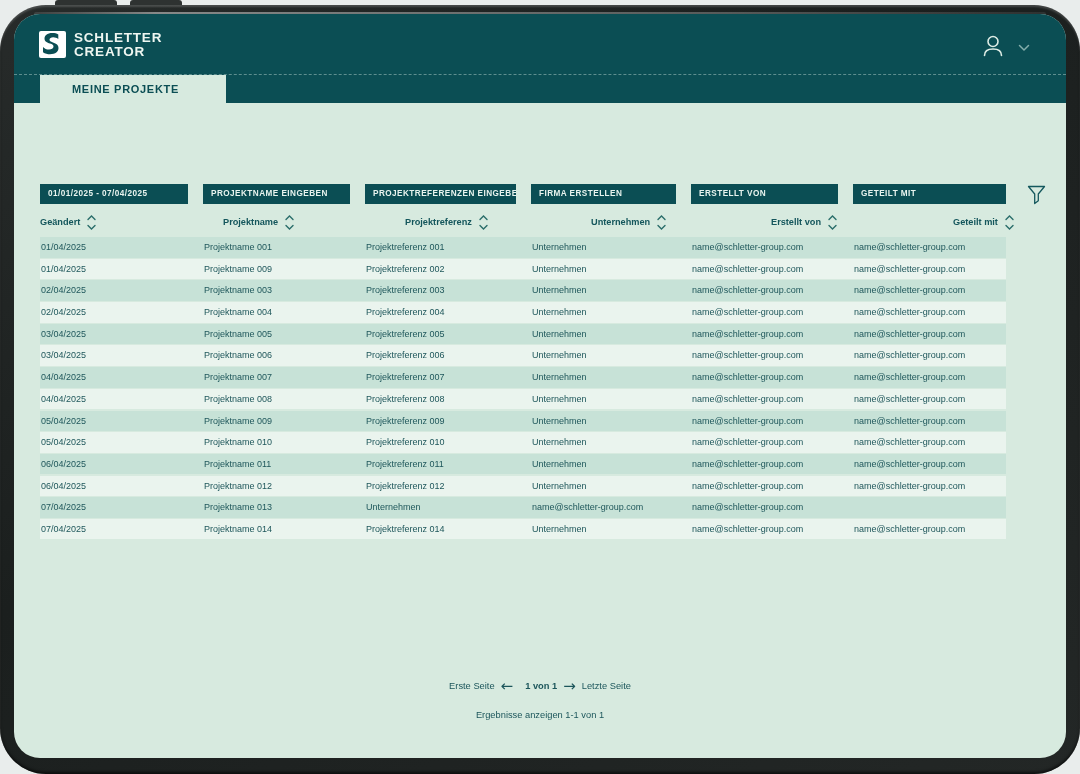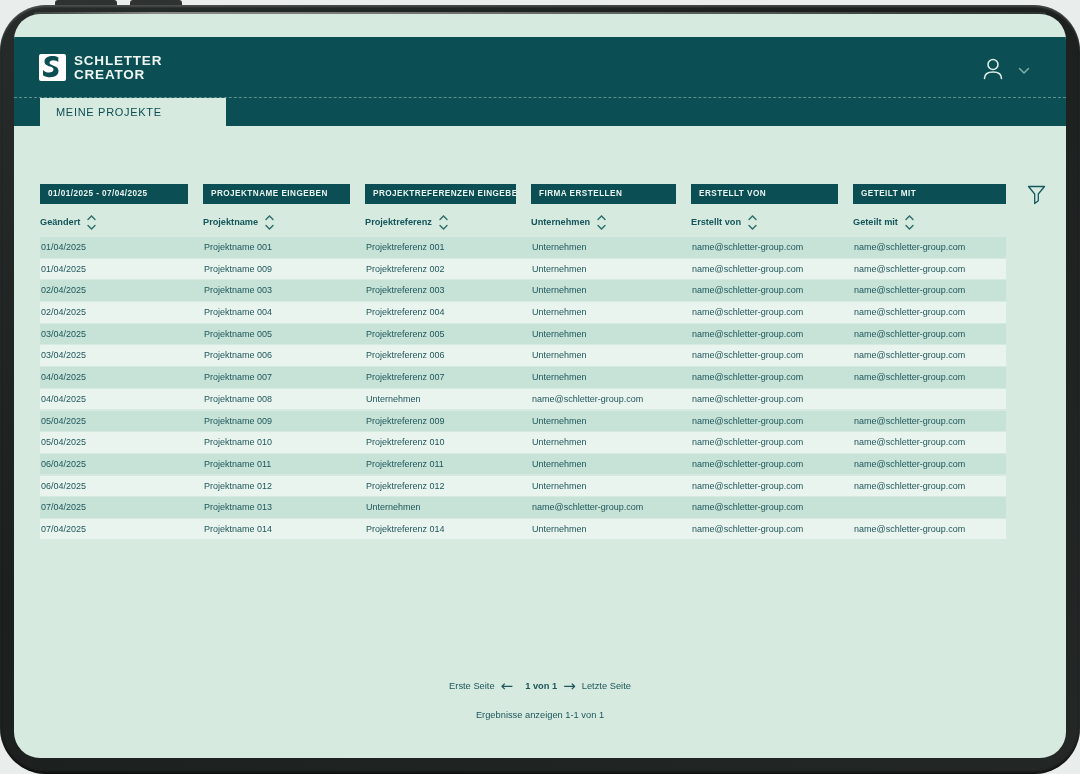--- a/index.html
+++ b/index.html
@@ -16,30 +16,30 @@
   .bump.b1{left:55px;width:62px;}
   .bump.b2{left:130px;width:52px;}
   .frame-highlight{position:absolute;left:34px;right:34px;top:7px;height:4px;border-radius:4px;
     background:linear-gradient(90deg,rgba(255,255,255,.10),rgba(255,255,255,.45) 12%,rgba(255,255,255,.25) 70%,rgba(255,255,255,.08));}
 
   
   .screen{position:absolute;left:14px;top:14px;width:1052px;height:744px;background:#d7eadf;
     border-radius:26px;overflow:hidden;}
 
   
-  .app-header{position:absolute;left:0;top:0;width:100%;height:89px;background:#0b4e54;margin-top:23px;}
+  .app-header{position:absolute;left:0;top:0;width:100%;height:89px;background:#0b4e54;}
   .dashed-sep{position:absolute;left:0;right:0;top:60px;border-top:1px dashed rgba(220,240,232,.40);}
   .logo{position:absolute;left:25px;top:17px;display:flex;align-items:flex-start;gap:8px;cursor:pointer;}
   .logo-text{display:flex;flex-direction:column;color:#eef6f1;font-weight:bold;font-size:13.5px;
     line-height:1.04;letter-spacing:.8px;}
   .user-area{position:absolute;right:36px;top:17px;display:flex;align-items:center;gap:10px;}
 
   .tab{position:absolute;left:26px;top:61px;width:186px;height:28px;background:#d7eadf;
-    color:#0b4e54;font-weight:normal;font-size:11px;letter-spacing:.7px;line-height:29px;
-    padding-left:16px;cursor:pointer;}
+    color:#0b4e54;font-weight:bold;font-size:11px;letter-spacing:.7px;line-height:29px;
+    padding-left:32px;cursor:pointer;}
 
   
   .toolbar{position:absolute;left:26px;top:125px;display:flex;}
   .btn-new{height:31px;background:#0b4e54;color:#f2f8f4;border:none;font-family:inherit;
     font-weight:bold;font-size:8.6px;letter-spacing:.45px;padding:0 13px;cursor:pointer;}
   .btn-plus{height:31px;width:27px;background:#0b4e54;border:none;margin-left:4px;cursor:pointer;
     display:flex;align-items:center;justify-content:center;}
 
   
   .grid{position:absolute;left:26px;width:966px;display:grid;
@@ -48,21 +48,21 @@
   
   .filter-row{top:170px;}
   .filter-box{height:20px;background:#0b4e54;color:#e9f4ef;font-weight:bold;font-size:8.2px;
     letter-spacing:.45px;line-height:20px;padding-left:8px;margin-right:15px;cursor:pointer;
     white-space:nowrap;overflow:hidden;}
   .filter-cell:last-child .filter-box{margin-right:0;}
   .filter-funnel{position:absolute;left:1012px;top:170px;width:20px;height:22px;cursor:pointer;
     display:flex;align-items:center;justify-content:center;}
 
   
-  .col-headers{top:198px;}
+  .col-headers{top:198px;gap:20px;}
   .col-head{display:flex;align-items:center;gap:7px;height:20px;color:#14565c;
     font-weight:bold;font-size:9.2px;cursor:pointer;}
   .sort{display:inline-flex;cursor:pointer;}
 
   
   .table-body{position:absolute;left:26px;top:223px;width:966px;}
   .table-row{display:grid;grid-template-columns:163px 162px 166px 160px 162px 153px;
     height:20.5px;margin-bottom:1.2px;cursor:pointer;}
   .table-row:nth-child(odd){background:#c7e2d7;}
   .table-row:nth-child(even){background:#eaf4ee;}
@@ -261,20 +261,21 @@
           <div class="table-cell">04/04/2025</div>
           <div class="table-cell">Projektname 007</div>
           <div class="table-cell">Projektreferenz 007</div>
           <div class="table-cell">Unternehmen</div>
           <div class="table-cell">name@schletter-group.com</div>
           <div class="table-cell">name@schletter-group.com</div>
         </div>
         <div class="table-row">
           <div class="table-cell">04/04/2025</div>
           <div class="table-cell">Projektname 008</div>
+          <div class="table-cell">Projektreferenz 008</div>
           <div class="table-cell">Unternehmen</div>
           <div class="table-cell">name@schletter-group.com</div>
           <div class="table-cell">name@schletter-group.com</div>
         </div>
         <div class="table-row">
           <div class="table-cell">05/04/2025</div>
           <div class="table-cell">Projektname 009</div>
           <div class="table-cell">Projektreferenz 009</div>
           <div class="table-cell">Unternehmen</div>
           <div class="table-cell">name@schletter-group.com</div>

